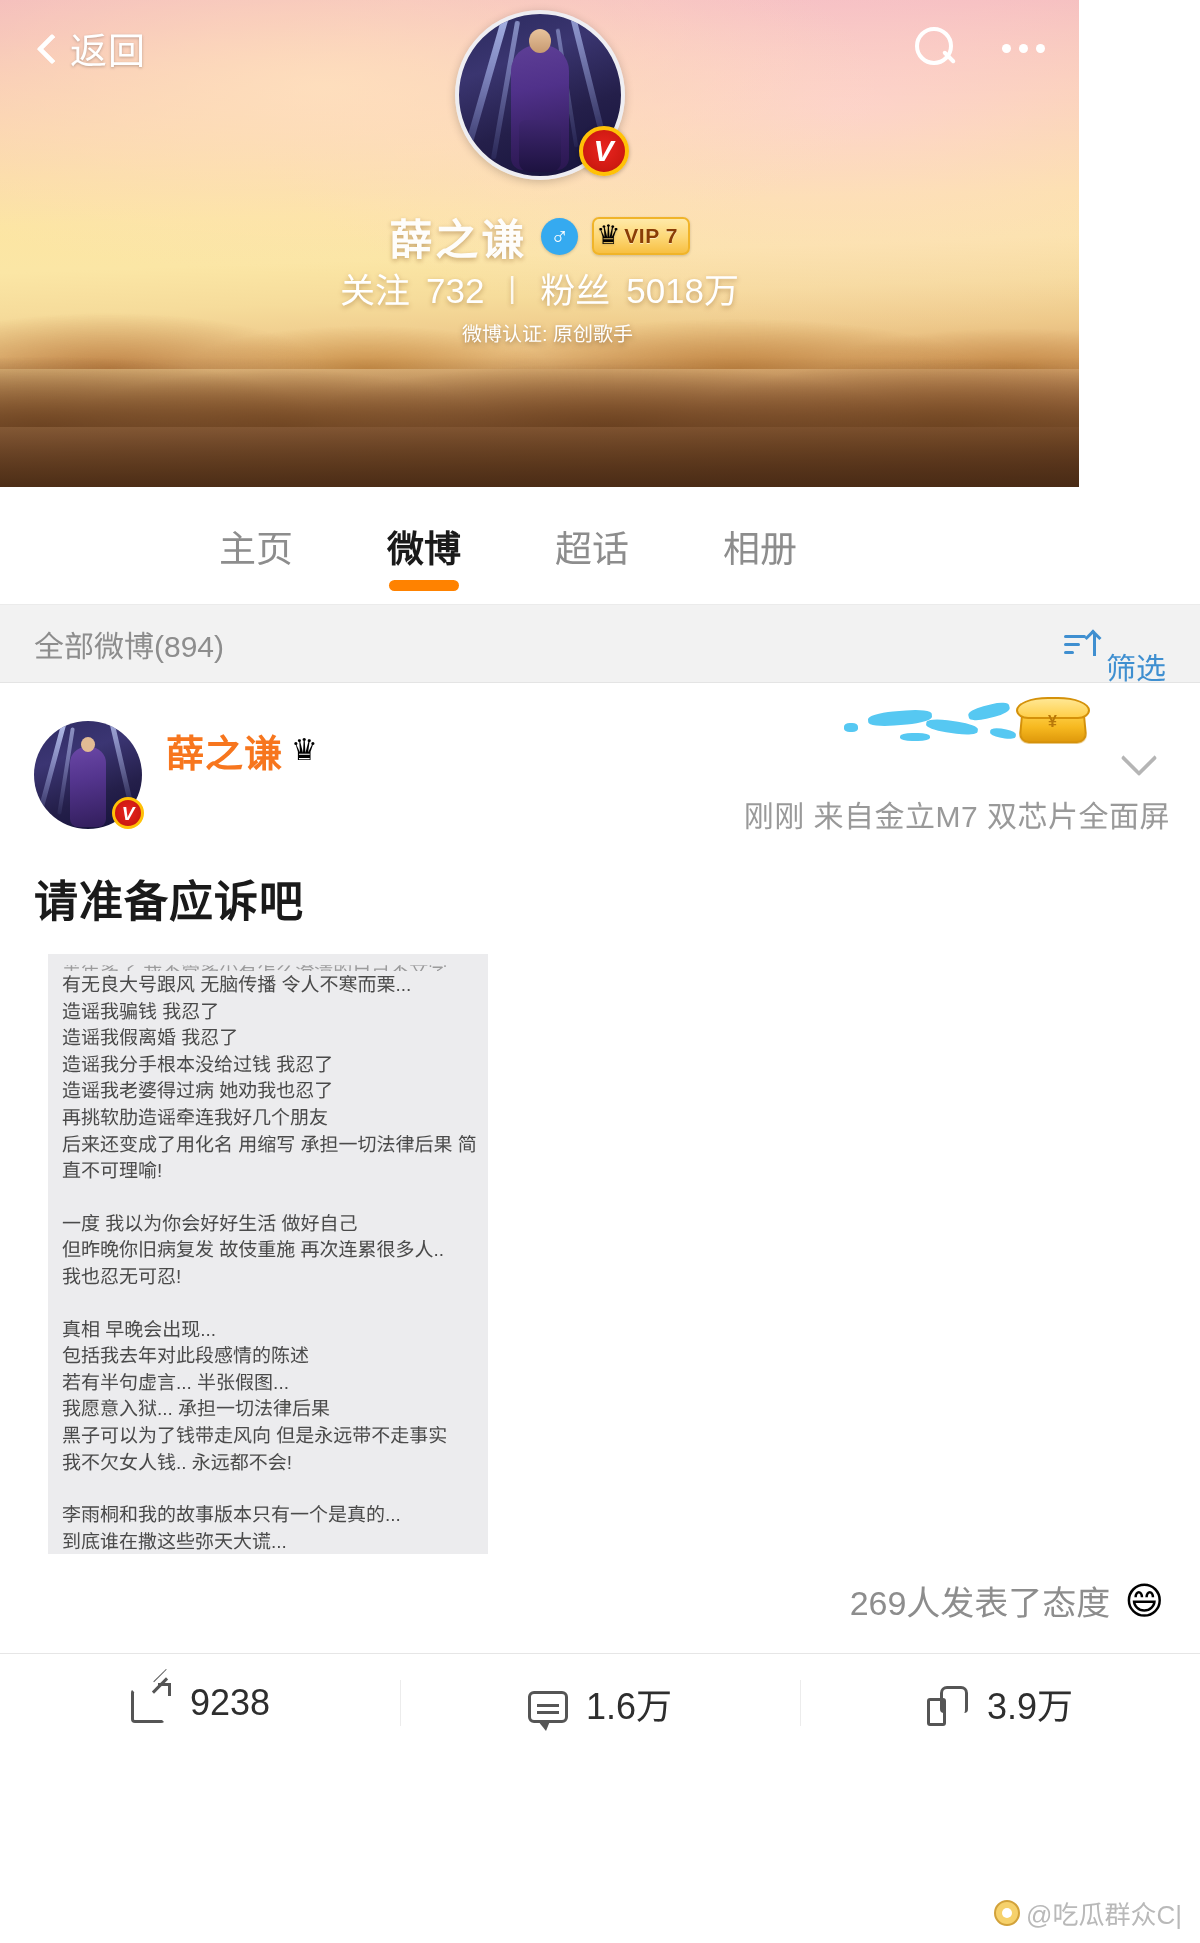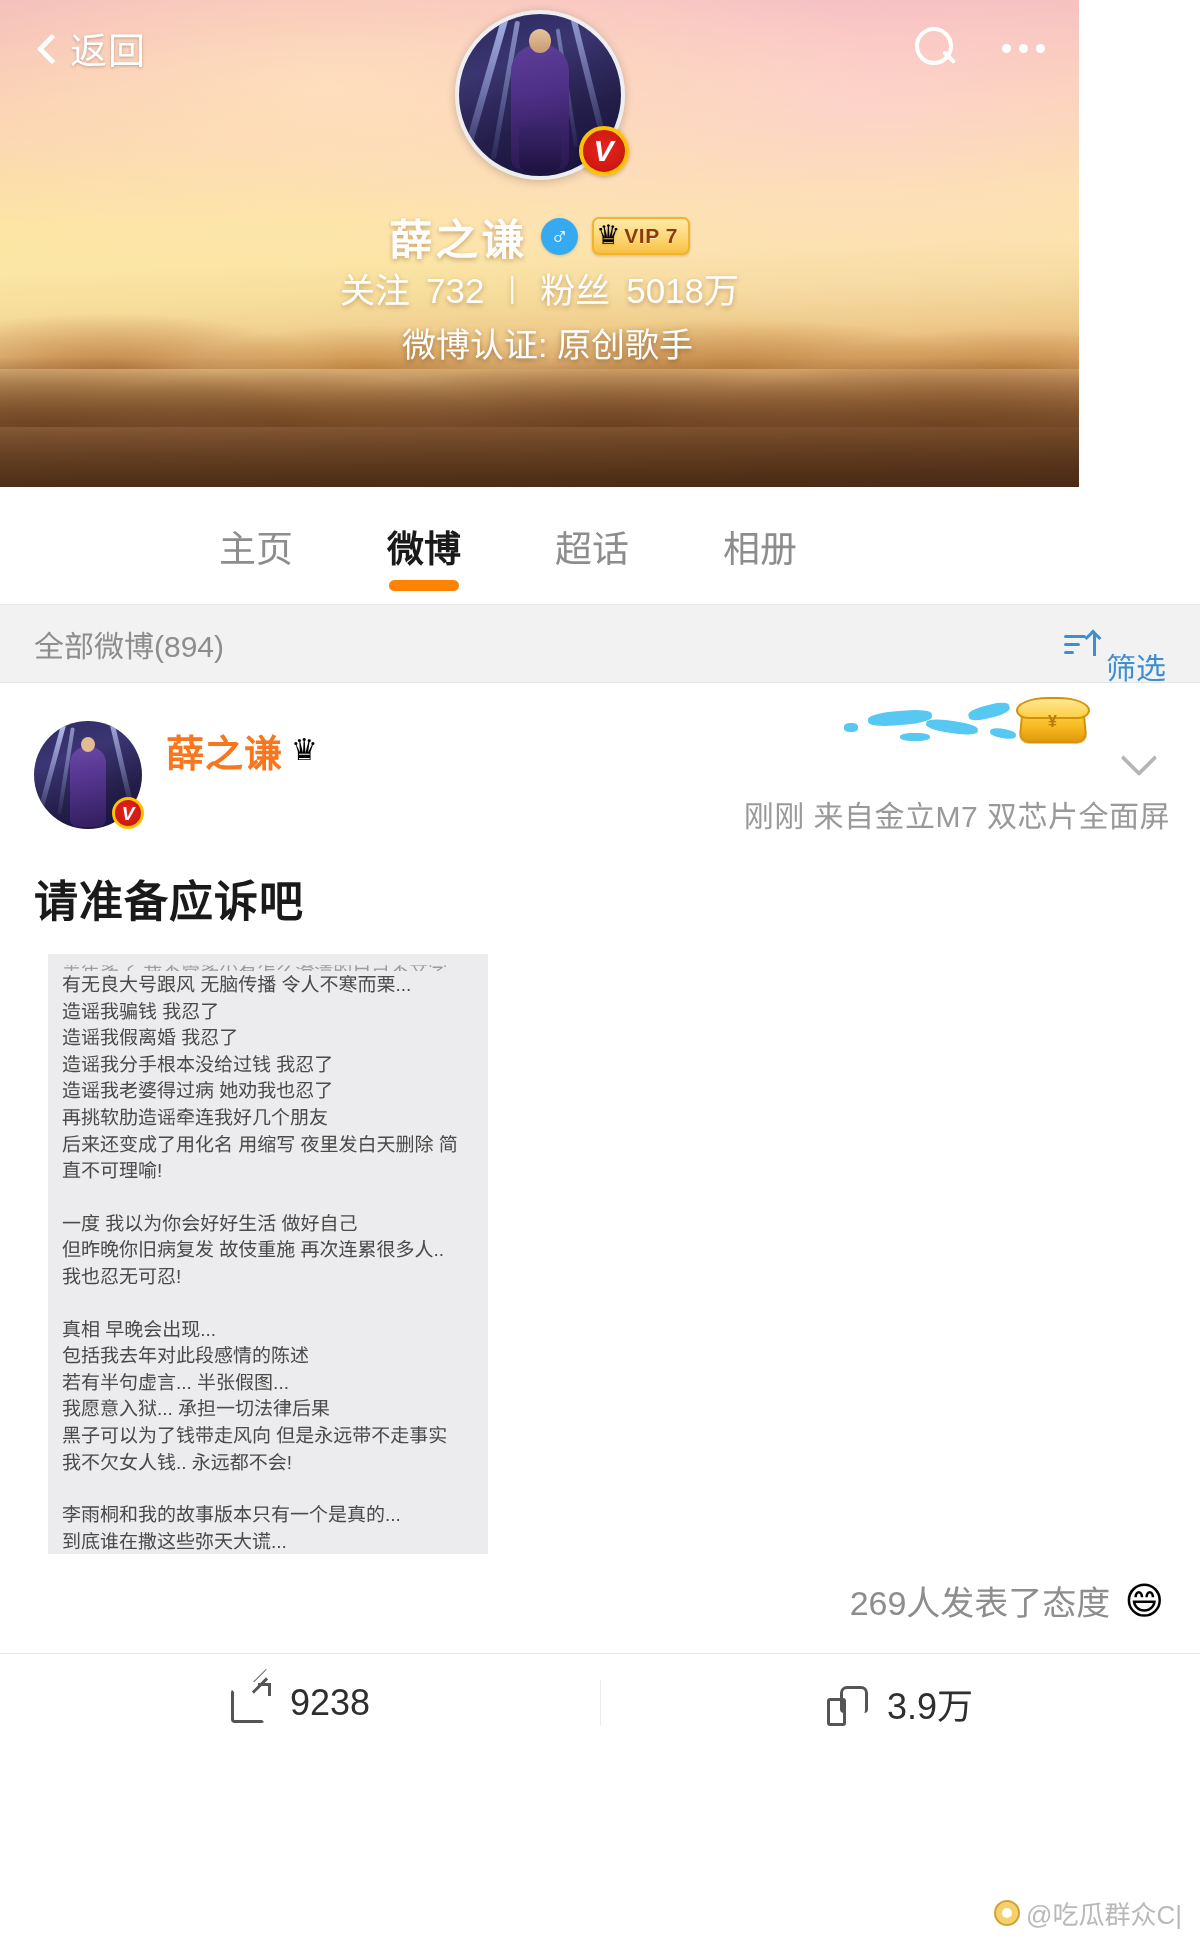--- a/index.html
+++ b/index.html
@@ -189,21 +189,21 @@
     text-shadow:0 2px 5px rgba(120,70,20,.4);
     text-align:right;
   }
   .stat { cursor:pointer; white-space:nowrap; }
   .stat .num { margin-left:16px; }
   .stat-sep { opacity:.85; font-size:30px; padding:0 2px; }
 
   .verify-row {
     position:absolute; top:318px; left:16px; right:0; z-index:5;
     text-align:center;
-    color:#ffffff; font-size:34px; font-weight:500;
+    color:#ffffff; font-size:20px; font-weight:500;
     text-shadow:0 2px 5px rgba(90,52,18,.5);
   }
 
   
   .tabs {
     position:relative; width:1200px; height:118px;
     background:#fff;
     display:flex; align-items:center; justify-content:flex-start;
     padding-left:172px; gap:0;
     border-bottom:1px solid #ebebeb;
@@ -567,21 +567,21 @@
     <div class="post-title">请准备应诉吧</div>
 
     <div class="shot">
       <p class="cut">半年多了 我不管多少有怎么澄清的自己不文字...</p>
       <p>有无良大号跟风 无脑传播 令人不寒而栗...</p>
       <p>造谣我骗钱 我忍了</p>
       <p>造谣我假离婚 我忍了</p>
       <p>造谣我分手根本没给过钱 我忍了</p>
       <p>造谣我老婆得过病 她劝我也忍了</p>
       <p>再挑软肋造谣牵连我好几个朋友</p>
-      <p>后来还变成了用化名 用缩写 夜里发白天删除 简</p>
+      <p>后来还变成了用化名 用缩写 承担一切法律后果 简</p>
       <p>直不可理喻!</p>
       <p class="blank"></p>
       <p>一度 我以为你会好好生活 做好自己</p>
       <p>但昨晚你旧病复发 故伎重施 再次连累很多人..</p>
       <p>我也忍无可忍!</p>
       <p class="blank"></p>
       <p>真相 早晚会出现...</p>
       <p>包括我去年对此段感情的陈述</p>
       <p>若有半句虚言... 半张假图...</p>
       <p>我愿意入狱... 承担一切法律后果</p>
@@ -601,20 +601,26 @@
     <div class="divider"></div>
 
     <div class="actions">
       <div class="action">
         <span class="ic ic-repost">
             <i></i>
           </span>
         <span class="action-label">9238</span>
       </div>
       <div class="action">
+        <span class="ic ic-comment">
+            <i></i>
+          </span>
+        <span class="action-label">1.6万</span>
+      </div>
+      <div class="action">
         <span class="ic ic-like"></span>
         <span class="action-label">3.9万</span>
       </div>
     </div>
   </div>
 
   <div class="watermark">
     <span class="wm-eye"></span>
     <span>@吃瓜群众C|</span>
   </div>

